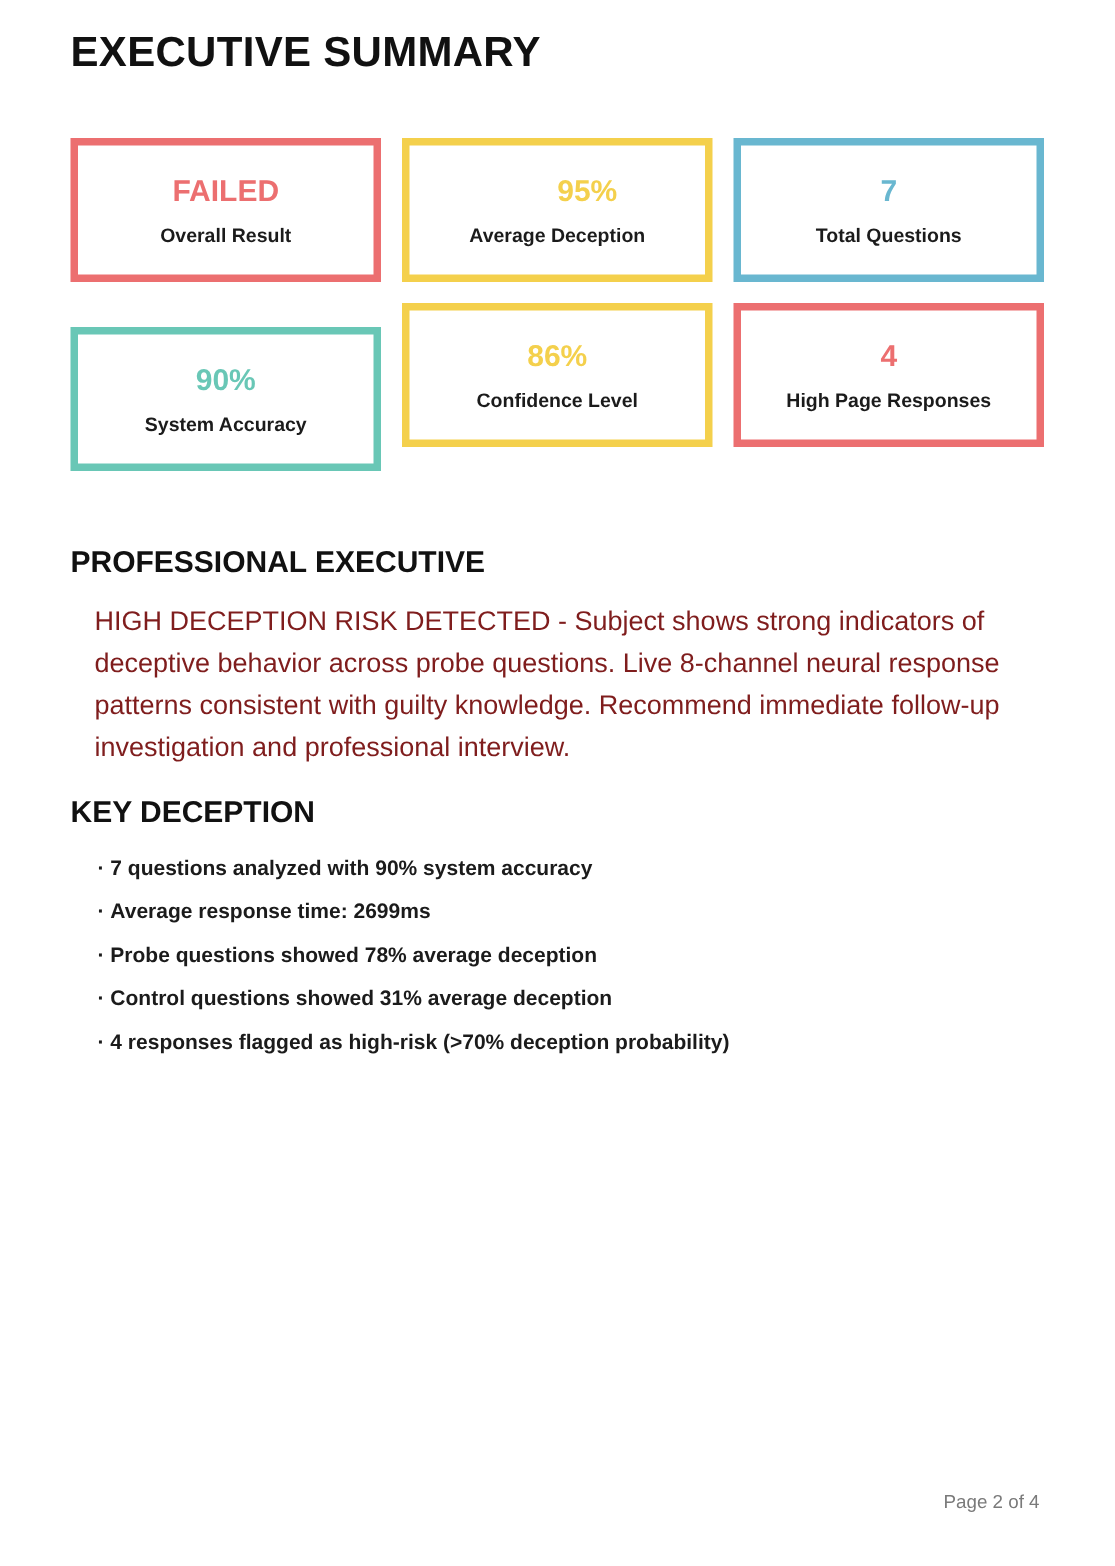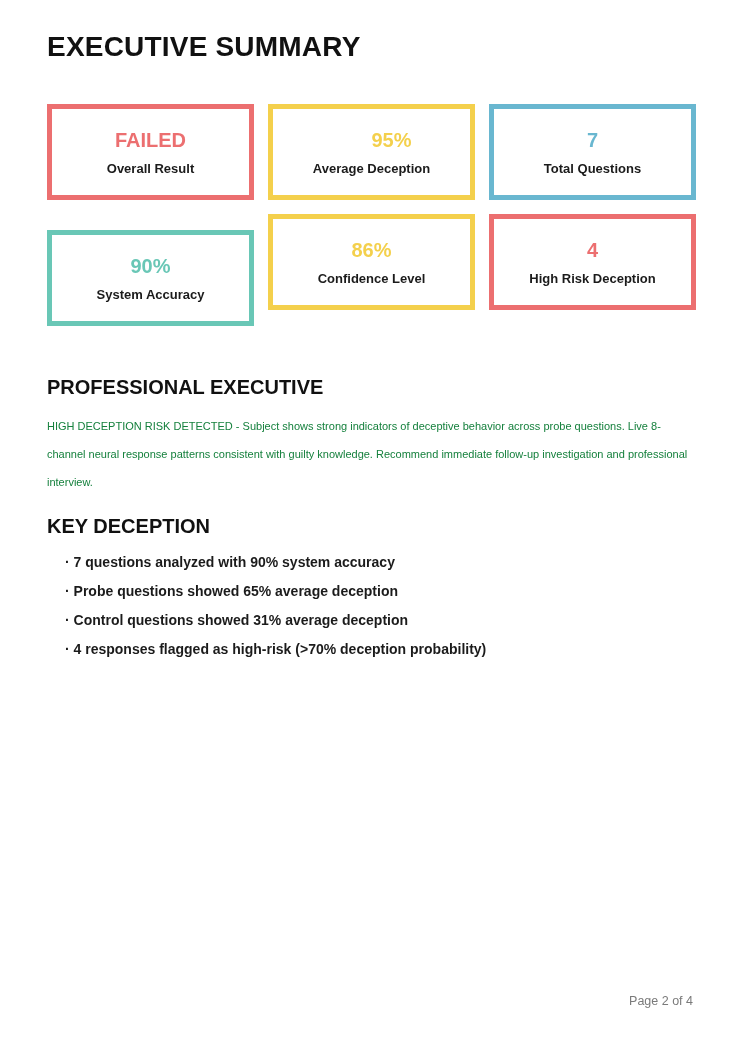--- a/index.html
+++ b/index.html
@@ -6,21 +6,21 @@
   .page {
     position: relative;
     width: 743px;
     height: 1044px;
     background: #ffffff;
     font-family: "Liberation Sans", sans-serif;
     color: #1b1b1b;
     overflow: hidden;
     box-sizing: border-box;
   }
-  .content { padding: 12px 47px; }
+  .content { padding: 0 47px; }
 
   h1.title {
     margin: 0;
     padding-top: 18px;
     font-size: 28px;
     line-height: 33px;
     font-weight: bold;
     color: #111111;
     letter-spacing: 0.2px;
   }
@@ -61,26 +61,26 @@
     margin: 0;
     font-size: 20px;
     line-height: 23px;
     font-weight: bold;
     color: #111111;
   }
   h2.assessment-heading { margin-top: 50px; }
   h2.findings-heading { margin-top: 19px; }
 
   p.assessment-body {
-    margin: 13px 0 0 0;
+    margin: 13px 0 0 16px;
     max-width: 650px;
-    font-size: 11px;
+    font-size: 18px;
     line-height: 28px;
     font-weight: normal;
-    color: #15803d;
+    color: #7f1d1d;
   }
 
   ul.findings-list {
     margin: 16px 0 0 0;
     padding: 0 0 0 18px;
     list-style: none;
   }
   ul.findings-list li {
     font-size: 14px;
     line-height: 16px;
@@ -124,31 +124,32 @@
       <div class="card" style="border-color: rgb(105, 199, 182); margin-top: 16px;">
         <div class="value" style="color: rgb(105, 199, 182);">90%</div>
         <div class="label">System Accuracy</div>
       </div>
       <div class="card" style="border-color: rgb(244, 208, 76);">
         <div class="value" style="color: rgb(244, 208, 76);">86%</div>
         <div class="label">Confidence Level</div>
       </div>
       <div class="card" style="border-color: rgb(236, 111, 112);">
         <div class="value" style="color: rgb(236, 111, 112);">4</div>
-        <div class="label">High Risk Deception</div>
+        <div class="label">High Page Responses</div>
       </div>
     </div>
 
     <h2 class="section-heading assessment-heading">PROFESSIONAL EXECUTIVE</h2>
     <p class="assessment-body">HIGH DECEPTION RISK DETECTED - Subject shows strong indicators of deceptive behavior across probe questions. Live 8-channel neural response patterns consistent with guilty knowledge. Recommend immediate follow-up investigation and professional interview.</p>
 
     <h2 class="section-heading findings-heading">KEY DECEPTION</h2>
     <ul class="findings-list">
       <li>7 questions analyzed with 90% system accuracy</li>
-      <li>Probe questions showed 65% average deception</li>
+      <li>Average response time: 2699ms</li>
+      <li>Probe questions showed 78% average deception</li>
       <li>Control questions showed 31% average deception</li>
       <li>4 responses flagged as high-risk (&gt;70% deception probability)</li>
     </ul>
 
   </div>
 
   <div class="footer">Page 2 of 4</div>
 </div>
 
 </body></html>

